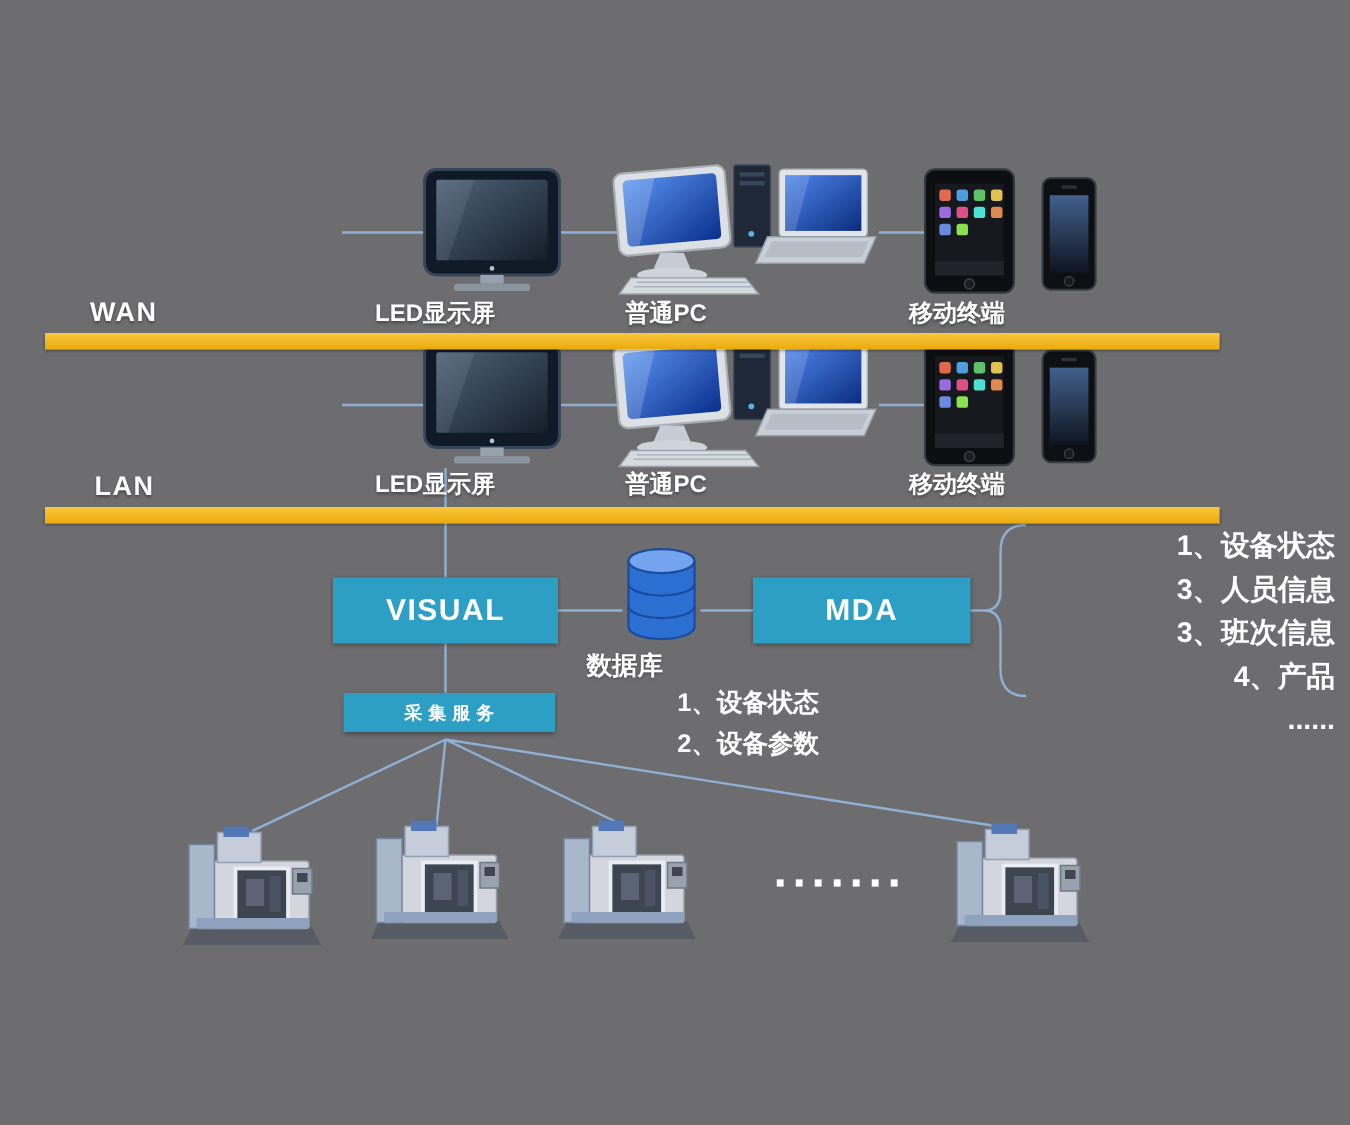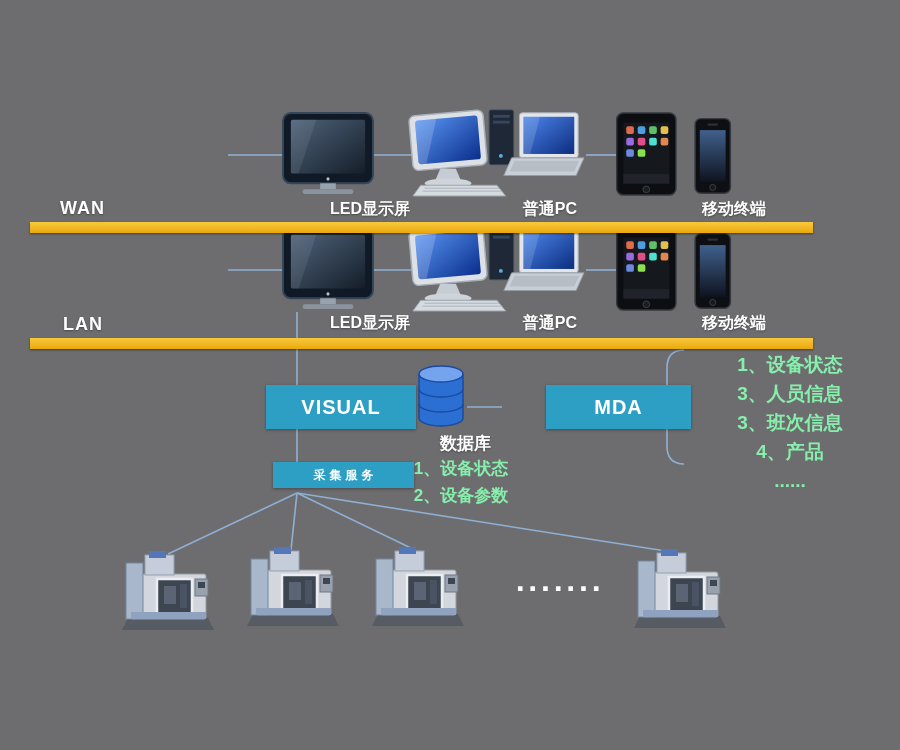--- a/index.html
+++ b/index.html
@@ -8,32 +8,31 @@
     font-family:"Liberation Sans",sans-serif;overflow:hidden;
   }
   .wires{position:absolute;left:0;top:0;z-index:1;}
   .dev{position:absolute;z-index:2;}
   .bar{
     position:absolute;left:30px;width:783px;height:11px;z-index:3;
     background:linear-gradient(#f9c83e,#eaa90c);
     box-shadow:0 1px 2px rgba(0,0,0,.45);
   }
   .lbl{
-    position:absolute;color:#fff;font-weight:bold;text-align:right;z-index:4;
+    position:absolute;color:#fff;font-weight:bold;text-align:left;z-index:4;
     text-shadow:0 1px 2px rgba(0,0,0,.35);
   }
   .netlbl{font-size:18px;letter-spacing:1px;text-align:left;}
   .devlbl{font-size:16px;}
   .bluebox{
     position:absolute;background:#2d9fc5;color:#fff;font-weight:bold;z-index:3;
     display:flex;align-items:center;justify-content:center;
     box-shadow:0 1px 3px rgba(0,0,0,.35);
-    margin-left:44px;
-  }
-  .list{position:absolute;color:#86efac;font-weight:bold;z-index:3;text-align:center;}
+  }
+  .list{position:absolute;color:#ffffff;font-weight:bold;z-index:3;text-align:right;}
   .mda-list{left:690px;top:350px;width:200px;font-size:19px;line-height:29px;}
   .db-list{left:376px;top:455px;width:170px;font-size:17px;line-height:27px;}
   .dots{
     position:absolute;left:495px;top:570px;width:130px;z-index:3;
     color:#fff;font-weight:bold;font-size:32px;letter-spacing:2px;text-align:center;
   }
 </style>
 </head>
 <body>
 

